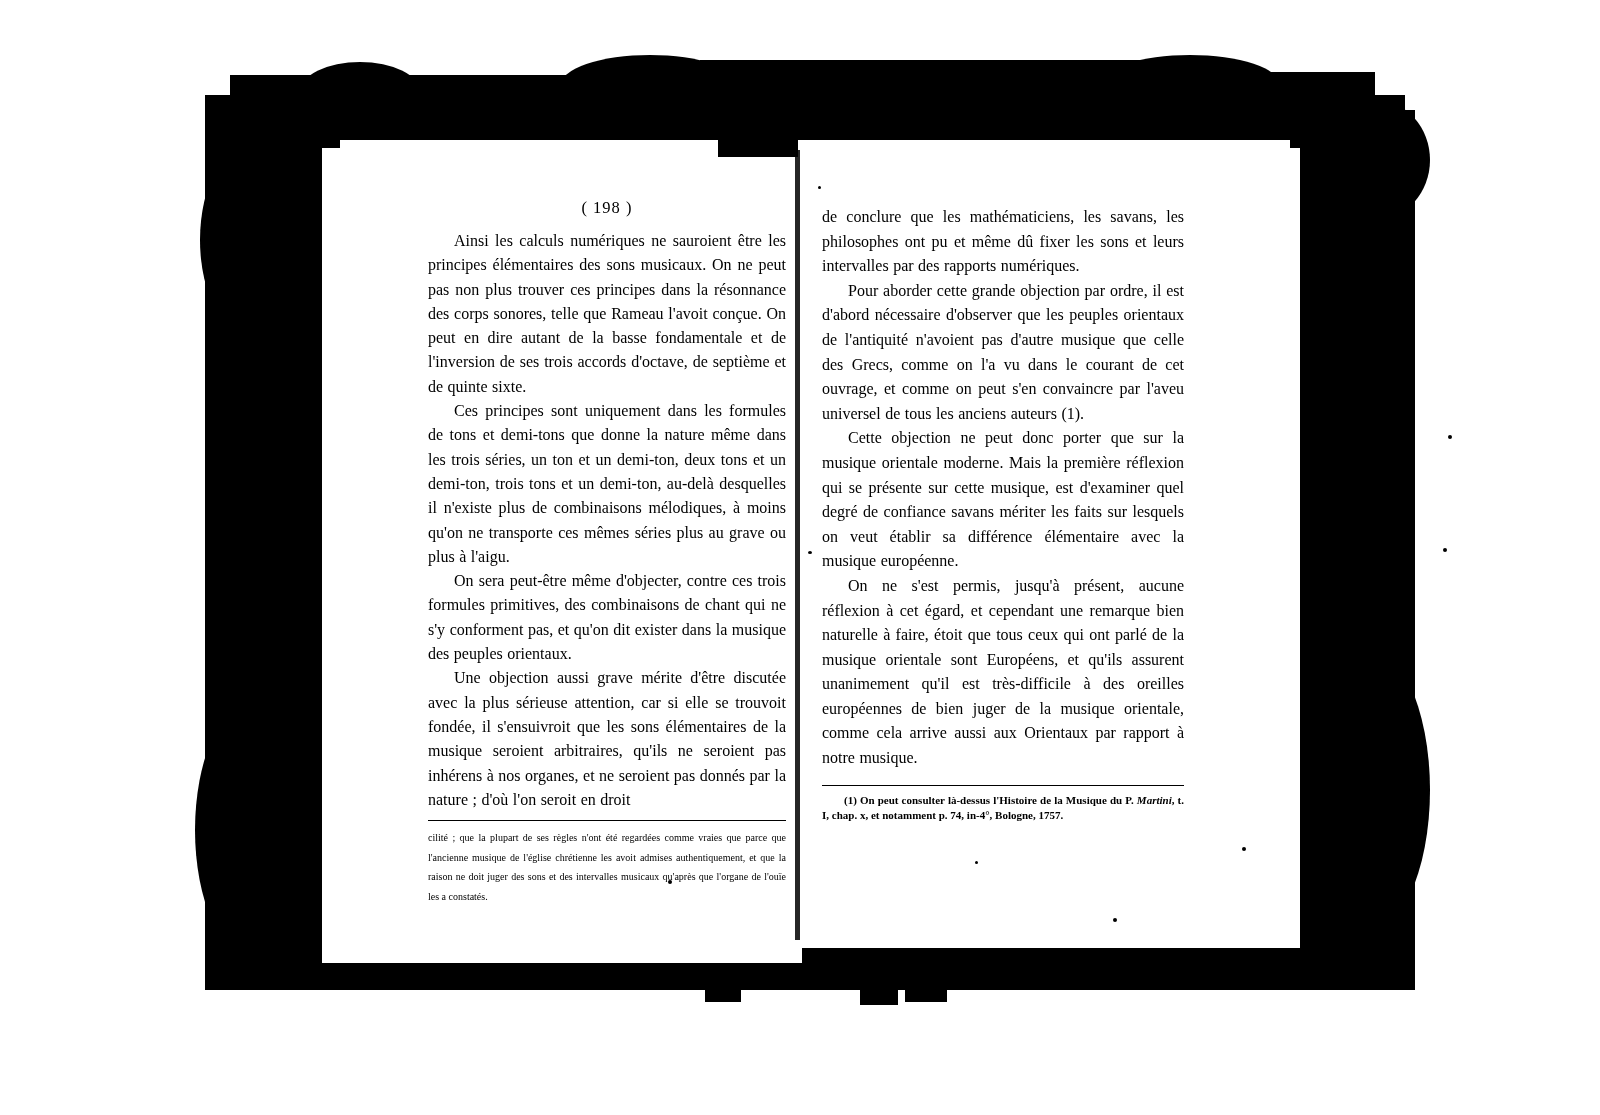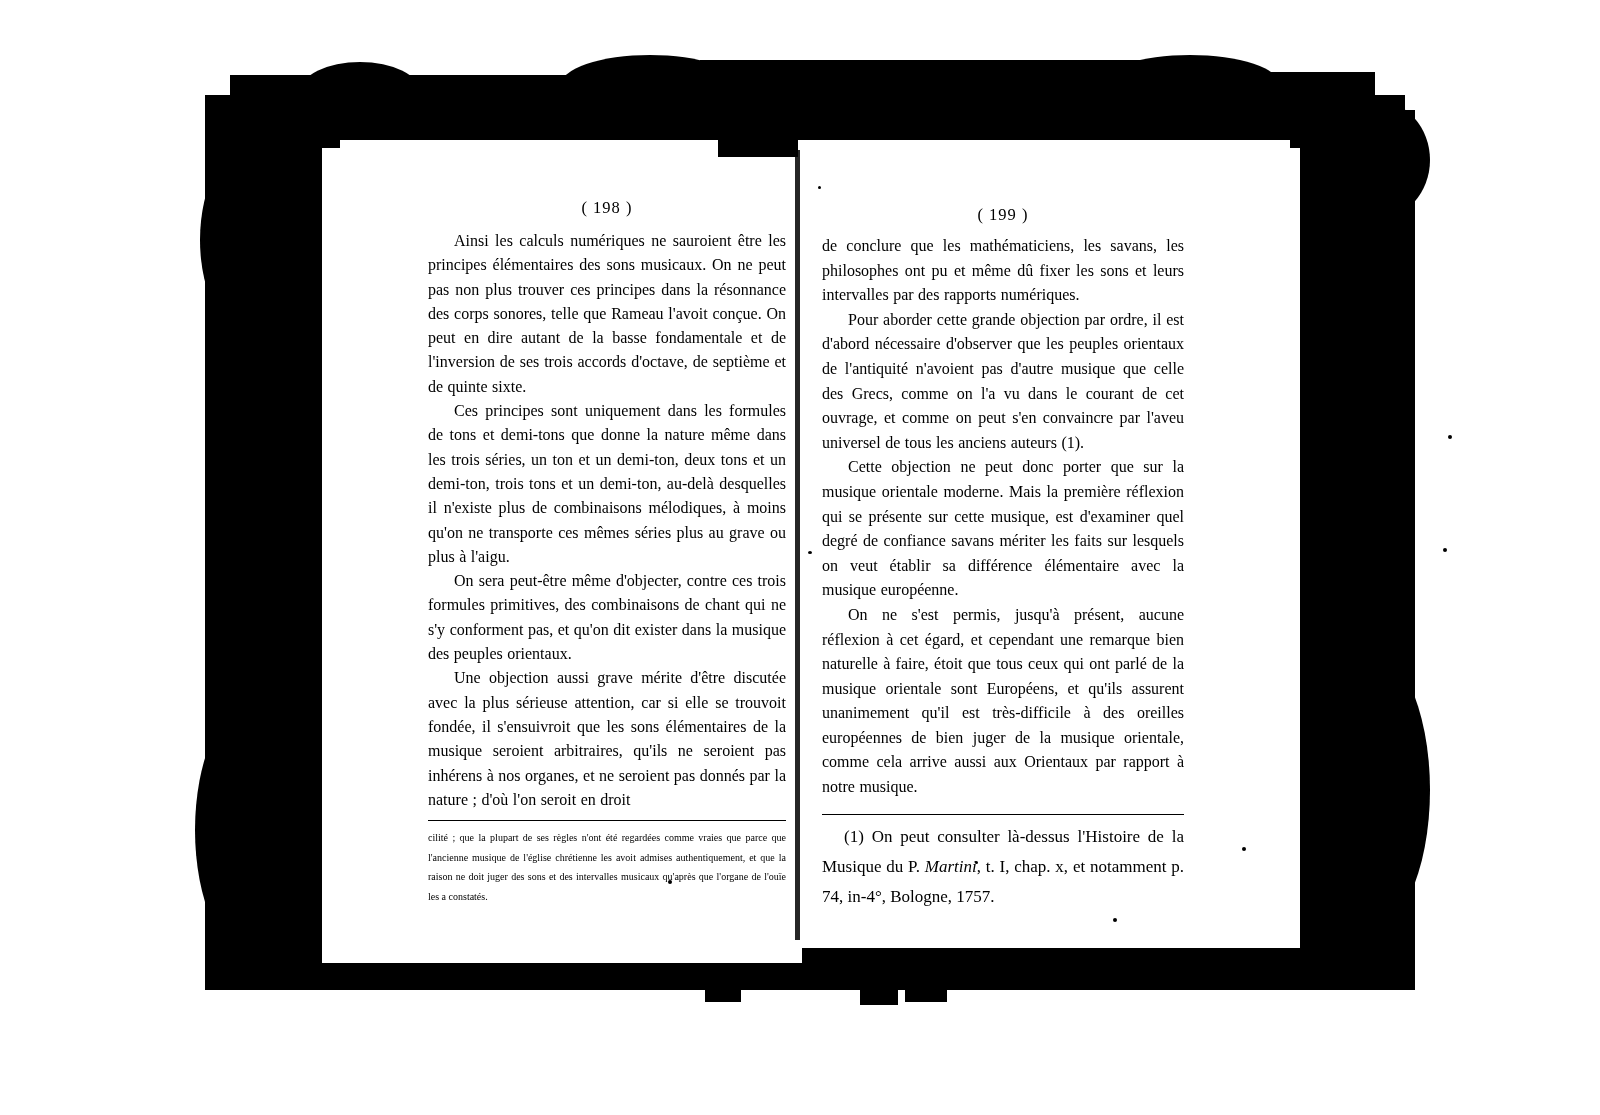--- a/index.html
+++ b/index.html
@@ -95,21 +95,21 @@
   .col-left .rule { margin-top: 8px; width: 100%; }
   .col-right .rule { margin-top: 14px; width: 100%; }
 
   .footnote {
     font-size: 10px;
     line-height: 19.6px;
     text-align: justify;
   }
   .footnote p { margin: 0; text-indent: 0; }
   .col-right .footnote p { text-indent: 22px; }
-  .col-right .footnote { font-size: 17px; line-height: 30px; }
+  .col-right .footnote { font-size: 11px; line-height: 15px; font-weight: bold; }
 
   .ital { font-style: italic; }
 
   
   .speck {
     position: absolute;
     background: #000;
     border-radius: 50%;
   }
 </style>
@@ -164,21 +164,20 @@
       <p>On sera peut-être même d'objecter, contre ces trois formules primitives, des combinaisons de chant qui ne s'y conforment pas, et qu'on dit exister dans la musique des peuples orientaux.</p>
       <p>Une objection aussi grave mérite d'être discutée avec la plus sérieuse attention, car si elle se trouvoit fondée, il s'ensuivroit que les sons élémentaires de la musique seroient arbitraires, qu'ils ne seroient pas inhérens à nos organes, et ne seroient pas donnés par la nature ; d'où l'on seroit en droit</p>
     </div>
     <hr class="rule">
     <div class="footnote">
       <p>cilité ; que la plupart de ses règles n'ont été regardées comme vraies que parce que l'ancienne musique de l'église chrétienne les avoit admises authentiquement, et que la raison ne doit juger des sons et des intervalles musicaux qu'après que l'organe de l'ouïe les a constatés.</p>
     </div>
   </div>
 
   <div class="column col-right">
-    <div class="folio">( 199 )</div>
     <div class="body-text">
       <p style="text-indent:0;">de conclure que les mathématiciens, les savans, les philosophes ont pu et même dû fixer les sons et leurs intervalles par des rapports numériques.</p>
       <p>Pour aborder cette grande objection par ordre, il est d'abord nécessaire d'observer que les peuples orientaux de l'antiquité n'avoient pas d'autre musique que celle des Grecs, comme on l'a vu dans le courant de cet ouvrage, et comme on peut s'en convaincre par l'aveu universel de tous les anciens auteurs (1).</p>
       <p>Cette objection ne peut donc porter que sur la musique orientale moderne. Mais la première réflexion qui se présente sur cette musique, est d'examiner quel degré de confiance savans mériter les faits sur lesquels on veut établir sa différence élémentaire avec la musique européenne.</p>
       <p>On ne s'est permis, jusqu'à présent, aucune réflexion à cet égard, et cependant une remarque bien naturelle à faire, étoit que tous ceux qui ont parlé de la musique orientale sont Européens, et qu'ils assurent unanimement qu'il est très-difficile à des oreilles européennes de bien juger de la musique orientale, comme cela arrive aussi aux Orientaux par rapport à notre musique.</p>
     </div>
     <hr class="rule">
     <div class="footnote">
       <p><span>(1)</span><span> On peut consulter là-dessus l'Histoire de la Musique du P. </span><span class="ital">Martini</span><span>, t. I, chap. x, et notamment p. 74, in-4°, Bologne, 1757.</span></p>
     </div>

